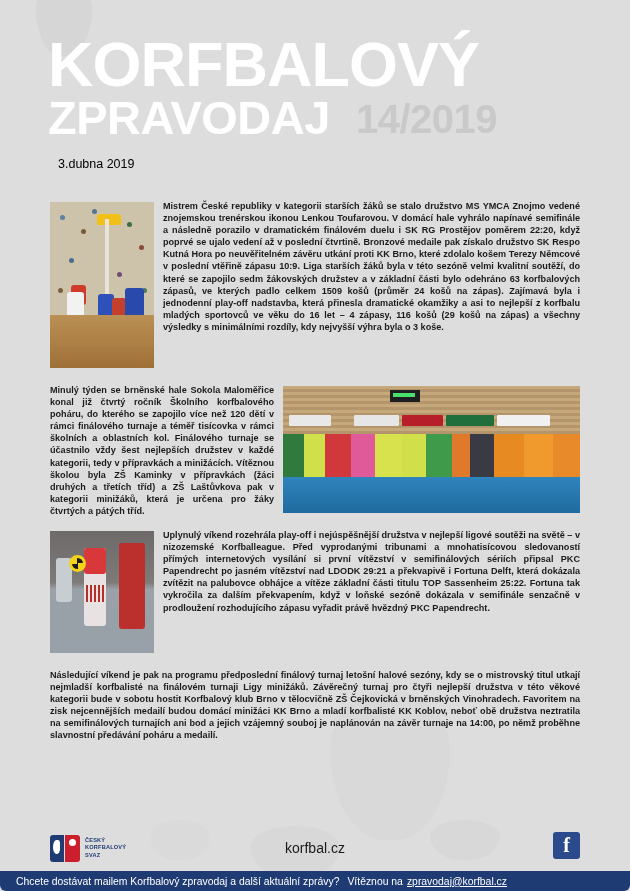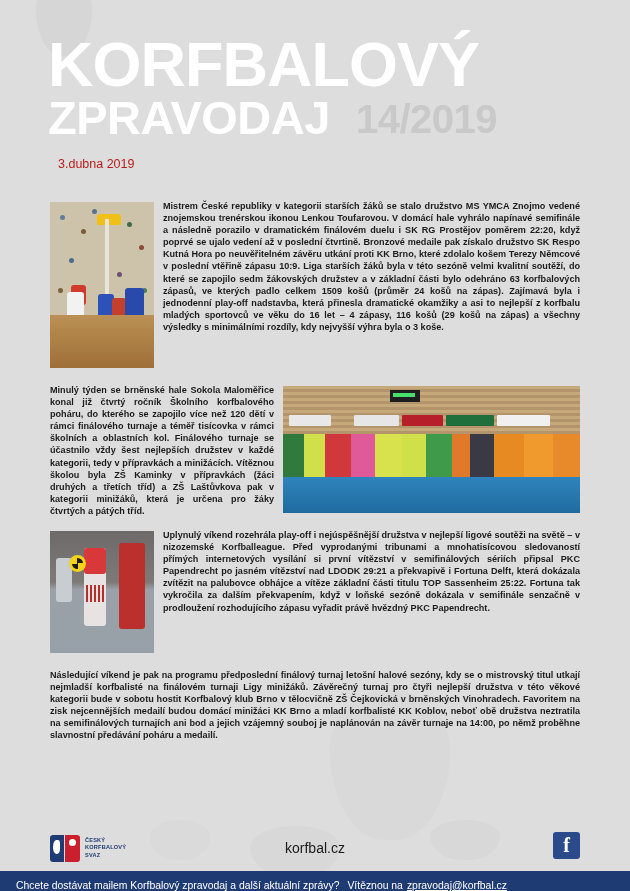--- a/index.html
+++ b/index.html
@@ -13,20 +13,21 @@
     position: relative;
   }
 
   
   .page {
     position: relative;
     width: 630px;
     height: 891px;
     background: #dddddd;
     overflow: hidden;
+    border-radius: 6px;
   }
 
   
   .bg-watermark {
     position: absolute;
     border-radius: 50% 50% 45% 45% / 40% 40% 60% 60%;
     background: #d5d5d5;
     opacity: .85;
     pointer-events: none;
   }
@@ -67,21 +68,21 @@
     font-size: 40px;
     font-weight: bold;
     color: #c9c9c9;
     line-height: 1;
     padding-bottom: 2px;
     letter-spacing: -0.5px;
   }
   .mast-date {
     margin-top: 16px;
     font-size: 12.5px;
-    color: #b91c1c;
+    color: #000000;
     padding-left: 10px;
   }
 
   
   .body-area {
     position: relative;
     padding: 0 50px;
     font-weight: bold;
   }
   p.para {
@@ -189,21 +190,21 @@
     color:#fff; font-size:20px; font-weight:bold; font-family:"Liberation Serif", serif;
     display:flex; align-items:center; justify-content:center;
     text-decoration:none; line-height:1;
   }
   .fb-icon span { transform: translateY(-1px); }
 
   .footer-bar {
     height: 20px;
     background: #1f3b73;
     display: flex;
-    align-items: flex-end;
+    align-items: center;
     padding-left: 16px;
     color: #ffffff;
     font-size: 10.4px;
     white-space: nowrap;
   }
   .footer-bar .mail {
     color: #ffffff;
     text-decoration: underline;
     margin-left: 4px;
   }

